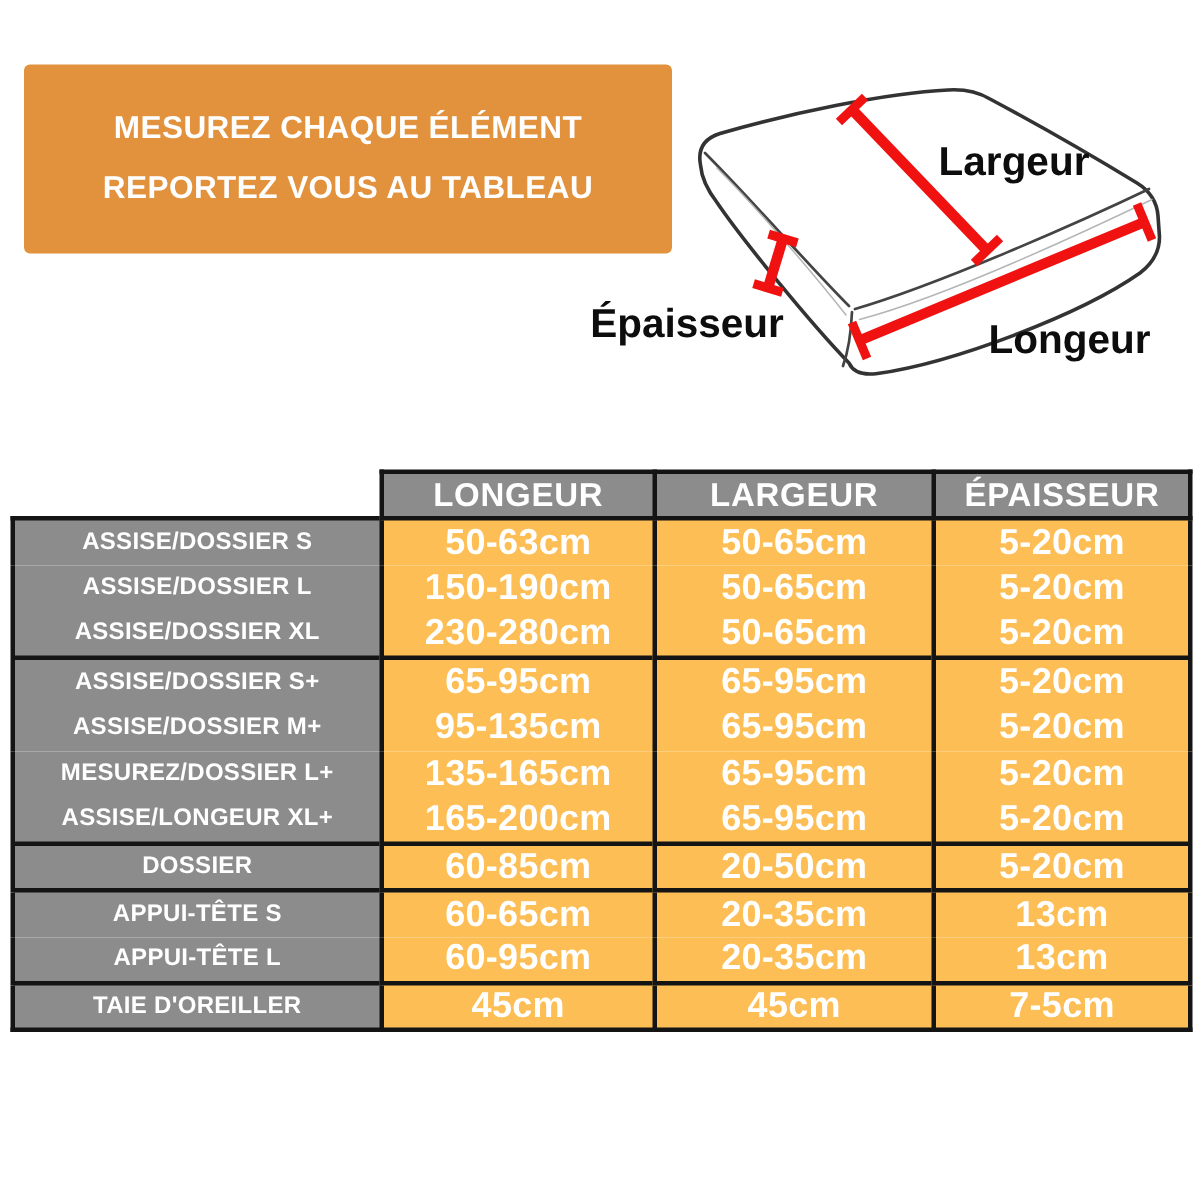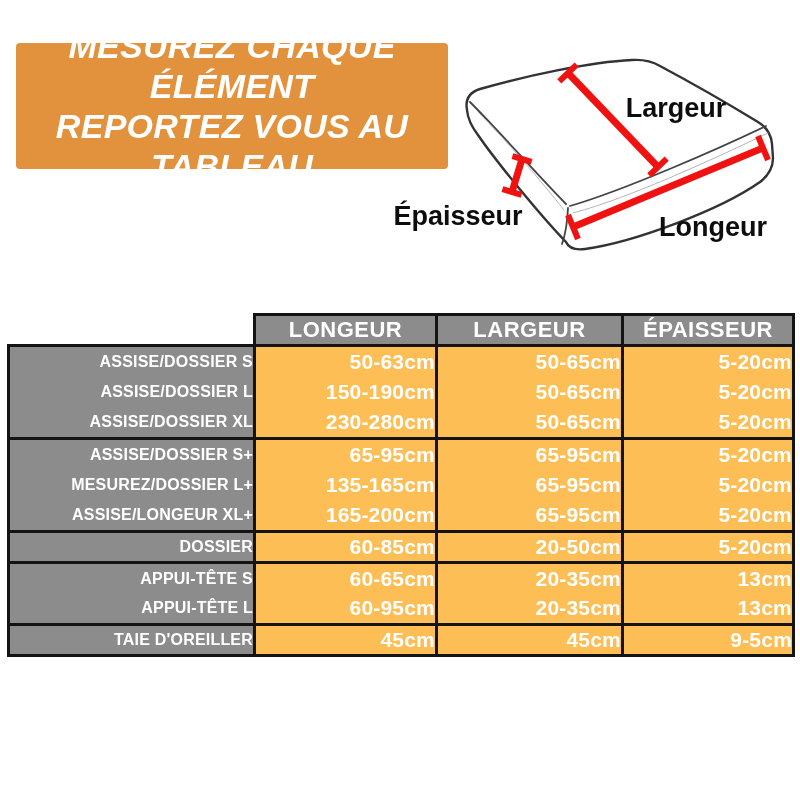--- a/index.html
+++ b/index.html
@@ -12,22 +12,22 @@
   }
   *{margin:0;padding:0;box-sizing:border-box;}
   body{background:#ffffff;font-family:"Liberation Sans", sans-serif;}
   .canvas{position:relative;width:800px;height:800px;background:#ffffff;overflow:hidden;}
 
   
   .banner{
     position:absolute;left:16px;top:43px;width:432px;height:126px;
     background:var(--c-banner);border-radius:4px;
     display:flex;flex-direction:column;justify-content:center;align-items:center;
-    color:#ffffff;font-weight:bold;font-size:34px;line-height:40px;
-    text-align:center;letter-spacing:0.3px;font-style:italic;
+    color:#ffffff;font-weight:bold;font-size:21px;line-height:40px;
+    text-align:center;letter-spacing:0.3px;
   }
 
   
   .diagram{position:absolute;left:390px;top:20px;width:410px;height:250px;}
   .diagram svg{position:absolute;left:0;top:0;}
   .cushion-outline{fill:#ffffff;stroke:var(--c-outline);stroke-width:2.4;stroke-linejoin:round;}
   .fold-line{fill:none;stroke:#444444;stroke-width:1.8;stroke-linecap:round;}
   .seam-line{fill:none;stroke:#b5b5b5;stroke-width:1;stroke-linecap:round;}
   .dim-line{stroke:var(--c-red);stroke-width:7;fill:none;}
   .dim-cap{stroke:var(--c-red);stroke-width:6;fill:none;}
@@ -50,26 +50,26 @@
   thead th{
     background:var(--c-gray);border:3px solid var(--c-border);
     height:31px;font-size:22px;letter-spacing:0.5px;padding:0;
   }
   thead th.corner{background:transparent;border:none;}
 
   tbody td{
     border-left:3px solid var(--c-border);
     border-right:3px solid var(--c-border);
     border-top:none;border-bottom:none;
-    height:31px;padding:0;vertical-align:middle;text-align:right;
+    height:31px;padding:0;vertical-align:middle;
   }
   tbody tr.group-start td{border-top:3px solid var(--c-border);}
   tbody tr:last-child td{border-bottom:3px solid var(--c-border);}
   td.row-label{background:var(--c-gray);font-size:16px;letter-spacing:0.2px;}
-  td.value-cell{background:var(--c-cell);font-size:21px;letter-spacing:0.2px;}
+  td.value-cell{background:var(--c-cell);font-size:24px;letter-spacing:0.2px;}
 </style>
 </head>
 <body>
 
 <div class="canvas">
 
   <div class="banner">
     <div class="banner-line">MESUREZ CHAQUE ÉLÉMENT</div>
     <div class="banner-line">REPORTEZ VOUS AU TABLEAU</div>
   </div>
@@ -147,20 +147,26 @@
       <td class="value-cell">50-65cm</td>
       <td class="value-cell">5-20cm</td>
     </tr>
         <tr class="group-start">
       <td class="row-label">ASSISE/DOSSIER S+</td>
       <td class="value-cell">65-95cm</td>
       <td class="value-cell">65-95cm</td>
       <td class="value-cell">5-20cm</td>
     </tr>
         <tr>
+      <td class="row-label">ASSISE/DOSSIER M+</td>
+      <td class="value-cell">95-135cm</td>
+      <td class="value-cell">65-95cm</td>
+      <td class="value-cell">5-20cm</td>
+    </tr>
+        <tr>
       <td class="row-label">MESUREZ/DOSSIER L+</td>
       <td class="value-cell">135-165cm</td>
       <td class="value-cell">65-95cm</td>
       <td class="value-cell">5-20cm</td>
     </tr>
         <tr>
       <td class="row-label">ASSISE/LONGEUR XL+</td>
       <td class="value-cell">165-200cm</td>
       <td class="value-cell">65-95cm</td>
       <td class="value-cell">5-20cm</td>
@@ -180,18 +186,18 @@
         <tr>
       <td class="row-label">APPUI-TÊTE L</td>
       <td class="value-cell">60-95cm</td>
       <td class="value-cell">20-35cm</td>
       <td class="value-cell">13cm</td>
     </tr>
         <tr class="group-start">
       <td class="row-label">TAIE D'OREILLER</td>
       <td class="value-cell">45cm</td>
       <td class="value-cell">45cm</td>
-      <td class="value-cell">9-5cm</td>
+      <td class="value-cell">7-5cm</td>
     </tr>
       </tbody>
   </table>
 
 </div>
 
 </body></html>

